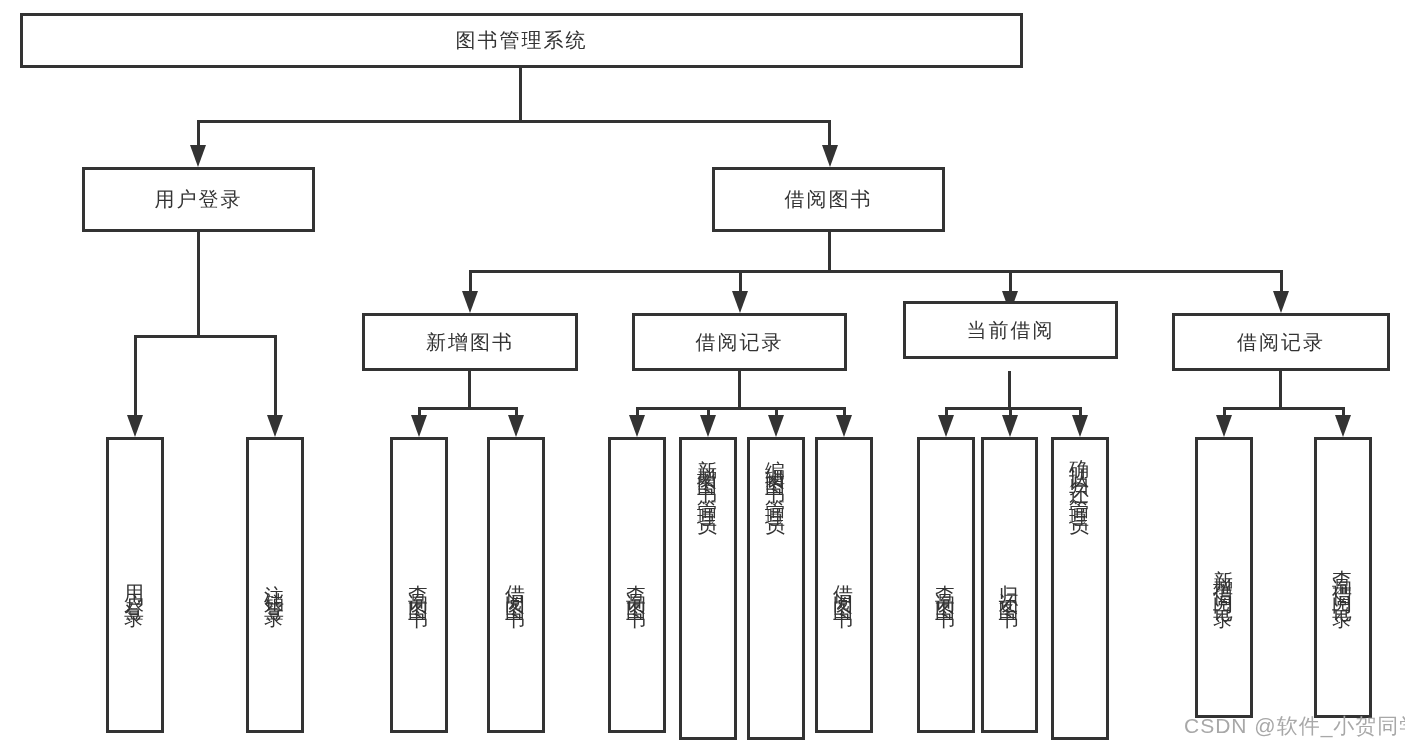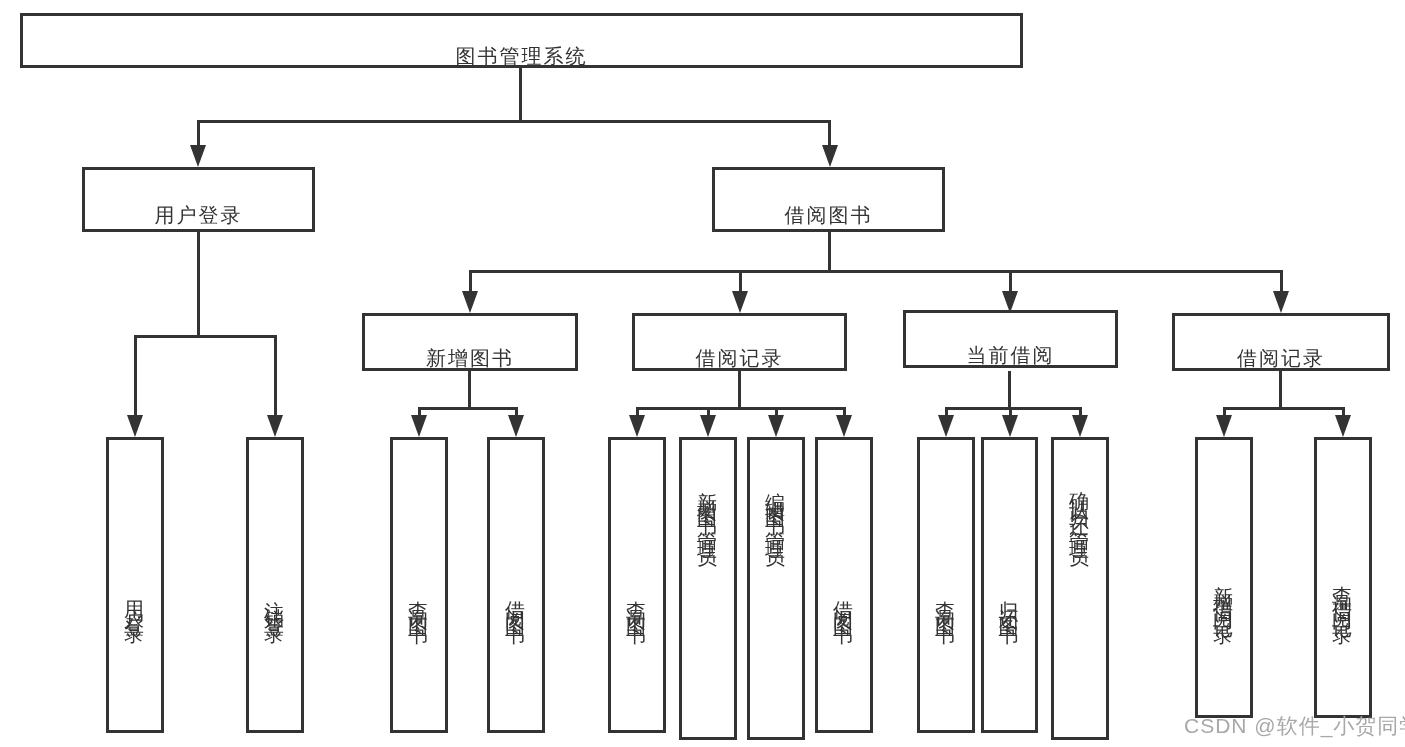--- a/index.html
+++ b/index.html
@@ -5,21 +5,21 @@
   html,body { margin:0; padding:0; background:#ffffff; }
   .canvas {
     position:relative; width:1405px; height:747px; background:#ffffff;
     font-family:"Liberation Sans","DejaVu Sans",sans-serif; overflow:hidden;
   }
   .box {
     position:absolute; background:#ffffff; border:3px solid #333333;
     box-sizing:border-box; display:flex; align-items:center; justify-content:center;
     color:#333333;
   }
-  .box span { font-size:20px; letter-spacing:2px; white-space:nowrap;margin-top:32px; }
+  .box span { font-size:20px; letter-spacing:2px; white-space:nowrap; }
   .box.v span {
     writing-mode:vertical-rl; text-orientation:mixed;
     font-size:20px; letter-spacing:8px; white-space:normal;
   }
   .box.v.align-top { align-items:flex-start; }
   .box.v.align-top span { padding-top:4px; }
   .hline { position:absolute; height:3px; background:#333333; }
   .vline { position:absolute; width:3px; background:#333333; }
   .arrowhead {
     position:absolute; width:0; height:0;
@@ -71,21 +71,21 @@
   <div class="arrowhead" style="left:1002px;top:291px"></div>
   <div class="vline" style="left:1280px;top:270px;height:21px"></div>
   <div class="arrowhead" style="left:1273px;top:291px"></div>
 
   <div class="box h" style="left:362px;top:313px;width:216px;height:58px">
     <span>新增图书</span>
   </div>
   <div class="box h" style="left:632px;top:313px;width:215px;height:58px">
     <span>借阅记录</span>
   </div>
-  <div class="box h" style="left:903px;top:310px;width:215px;height:58px">
+  <div class="box h" style="left:903px;top:301px;width:215px;height:58px">
     <span>当前借阅</span>
   </div>
   <div class="box h" style="left:1172px;top:313px;width:218px;height:58px">
     <span>借阅记录</span>
   </div>
 
   <div class="vline" style="left:468px;top:371px;height:38px"></div>
   <div class="hline" style="left:418px;top:407px;width:100px"></div>
   <div class="vline" style="left:418px;top:407px;height:10px"></div>
   <div class="arrowhead" style="left:411px;top:415px"></div>

